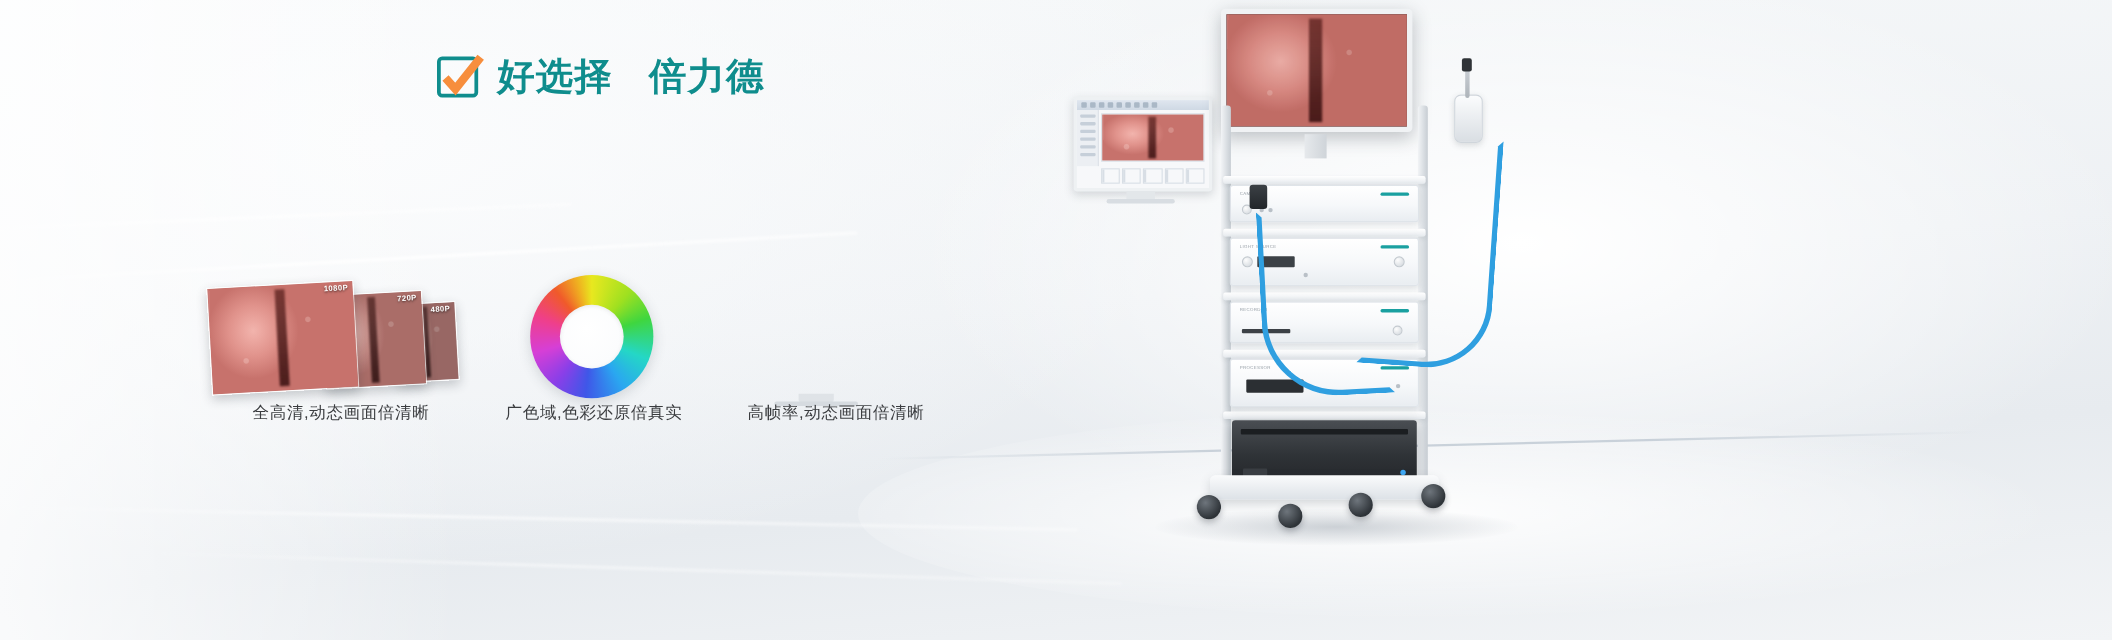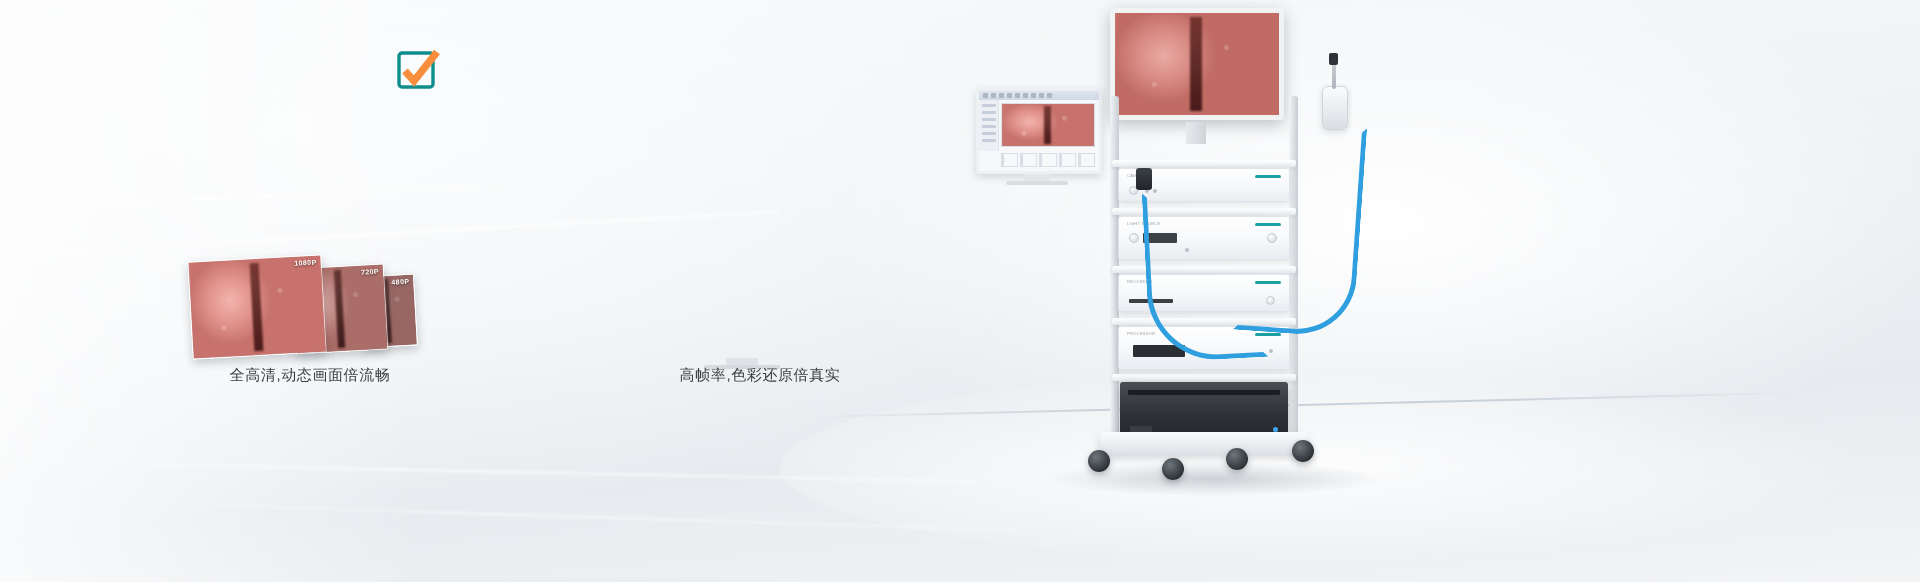--- a/index.html
+++ b/index.html
@@ -342,47 +342,56 @@
 
 <div class="left">
 
   <div class="brand-row">
     <span class="brand-mark">
       <svg width="44" height="44" viewBox="0 0 44 44" aria-hidden="true">
         <rect x="3" y="5" width="34" height="34" rx="3" ry="3" fill="none" stroke="#0f8d8d" stroke-width="3.4"></rect>
         <path d="M9 23 L18 33 L41 4" fill="none" stroke="#f78e3d" stroke-width="7.5" stroke-linecap="butt" stroke-linejoin="miter"></path>
       </svg>
     </span>
+    <span class="brand-text">
+      <span>好选择</span>
+      <span class="sp"></span>
+      <span>倍力德</span>
+    </span>
   </div>
 
 
 
   <div class="features">
 
     <div class="feat f1">
       <div class="panel p480">
         <div class="tissue"></div>
         <span class="res">480P</span>
       </div>
       <div class="panel p720">
         <div class="tissue"></div>
         <span class="res">720P</span>
       </div>
       <div class="panel p1080">
         <div class="tissue"></div>
         <span class="res">1080P</span>
       </div>
-      <div class="feat-cap">全高清,动态画面倍流畅</div>
-    </div>
-
+      <div class="feat-cap">全高清,动态画面倍清晰</div>
+    </div>
+
+    <div class="feat f2">
+      <div class="wheel"></div>
+      <div class="feat-cap">广色域,色彩还原倍真实</div>
+    </div>
 
     <div class="feat f3">
       <div class="mon-stand"></div>
       <div class="mon-base"></div>
-      <div class="feat-cap">高帧率,色彩还原倍真实</div>
+      <div class="feat-cap">高帧率,动态画面倍清晰</div>
     </div>
 
   </div>
 </div>
 
 <div class="cart">
 
   <div class="cart-shadow"></div>
 
   <div class="pc-monitor">

